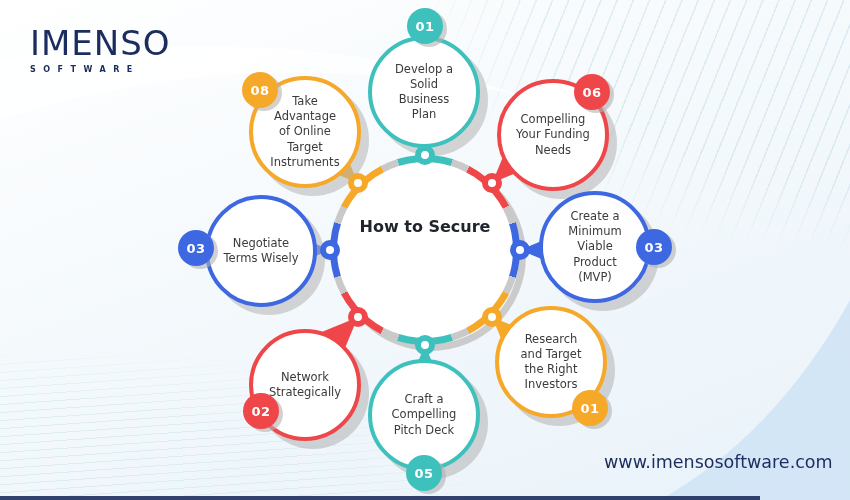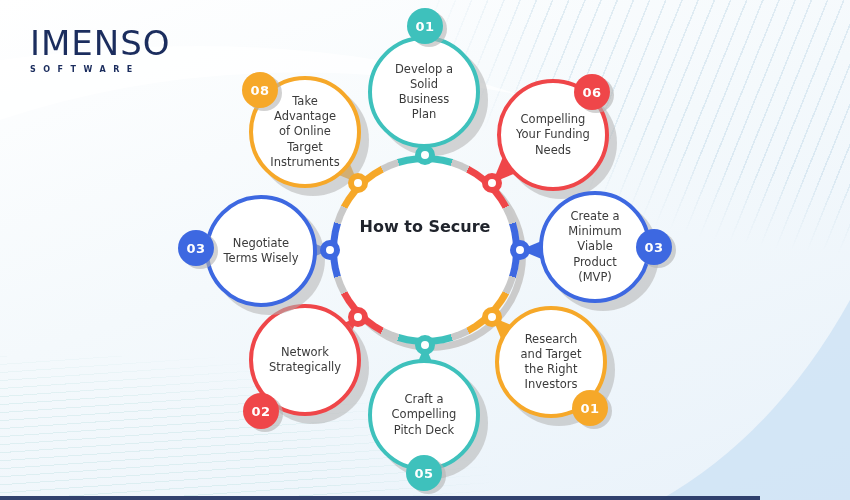--- a/index.html
+++ b/index.html
@@ -51,21 +51,21 @@
   .s0 .bubble{left:368px;top:36px}   .s0 .badge{left:407px;top:8px}
   .s0 .arrow{left:407px;top:122px;transform:rotate(-90deg)}   .s0 .node{left:415px;top:145px}
   .s1 .bubble{left:497px;top:79px}   .s1 .badge{left:574px;top:74px}
   .s1 .arrow{left:487px;top:155px;transform:rotate(-45deg)}   .s1 .node{left:482px;top:173px}
   .s2 .bubble{left:539px;top:191px}  .s2 .badge{left:636px;top:229px}
   .s2 .arrow{left:520px;top:235px}                            .s2 .node{left:510px;top:240px}
   .s3 .bubble{left:495px;top:306px}  .s3 .badge{left:572px;top:390px}
   .s3 .arrow{left:487px;top:315px;transform:rotate(45deg)}    .s3 .node{left:482px;top:307px}
   .s4 .bubble{left:368px;top:359px}  .s4 .badge{left:406px;top:455px}
   .s4 .arrow{left:407px;top:348px;transform:rotate(90deg)}    .s4 .node{left:415px;top:335px}
-  .s5 .bubble{left:249px;top:304px}  .s5 .badge{left:243px;top:393px}
+  .s5 .bubble{left:249px;top:329px}  .s5 .badge{left:243px;top:393px}
   .s5 .arrow{left:327px;top:315px;transform:rotate(135deg)}   .s5 .node{left:348px;top:307px}
   .s6 .bubble{left:205px;top:195px}  .s6 .badge{left:178px;top:230px}
   .s6 .arrow{left:294px;top:235px;transform:rotate(180deg)}   .s6 .node{left:320px;top:240px}
   .s7 .bubble{left:249px;top:76px}   .s7 .badge{left:242px;top:72px}
   .s7 .arrow{left:327px;top:155px;transform:rotate(-135deg)}  .s7 .node{left:348px;top:173px}
 </style>
 </head>
 <body>
 
 <div id="stage">
@@ -75,20 +75,21 @@
   <svg class="bg-svg" width="850" height="500" viewBox="0 0 850 500">
     <path d="M660,500 Q775,435 850,300 L850,500 Z" fill="#CFE3F5" opacity="0.85"></path>
     <path d="M0,120 Q240,40 520,95 Q300,20 0,60 Z" fill="#ffffff" opacity="0.7"></path>
     <rect x="0" y="496" width="760" height="4" fill="#1D2E5E" opacity="0.9"></rect>
   </svg>
 
   <div class="logo">
     <div class="main">IMENSO</div>
     <div class="sub">SOFTWARE</div>
   </div>
+  <div class="website">www.imensosoftware.com</div>
 
   <div class="ring-shadow"></div>
   <div class="ring" id="hub-ring" style="background: conic-gradient(from -22.5deg, rgb(201, 201, 201) 0deg, rgb(201, 201, 201) 5.5deg, rgb(62, 193, 188) 5.5deg, rgb(62, 193, 188) 39.5deg, rgb(201, 201, 201) 39.5deg, rgb(201, 201, 201) 45deg, rgb(201, 201, 201) 45deg, rgb(201, 201, 201) 50.5deg, rgb(239, 70, 73) 50.5deg, rgb(239, 70, 73) 84.5deg, rgb(201, 201, 201) 84.5deg, rgb(201, 201, 201) 90deg, rgb(201, 201, 201) 90deg, rgb(201, 201, 201) 95.5deg, rgb(61, 104, 225) 95.5deg, rgb(61, 104, 225) 129.5deg, rgb(201, 201, 201) 129.5deg, rgb(201, 201, 201) 135deg, rgb(201, 201, 201) 135deg, rgb(201, 201, 201) 140.5deg, rgb(246, 168, 41) 140.5deg, rgb(246, 168, 41) 174.5deg, rgb(201, 201, 201) 174.5deg, rgb(201, 201, 201) 180deg, rgb(201, 201, 201) 180deg, rgb(201, 201, 201) 185.5deg, rgb(62, 193, 188) 185.5deg, rgb(62, 193, 188) 219.5deg, rgb(201, 201, 201) 219.5deg, rgb(201, 201, 201) 225deg, rgb(201, 201, 201) 225deg, rgb(201, 201, 201) 230.5deg, rgb(239, 70, 73) 230.5deg, rgb(239, 70, 73) 264.5deg, rgb(201, 201, 201) 264.5deg, rgb(201, 201, 201) 270deg, rgb(201, 201, 201) 270deg, rgb(201, 201, 201) 275.5deg, rgb(61, 104, 225) 275.5deg, rgb(61, 104, 225) 309.5deg, rgb(201, 201, 201) 309.5deg, rgb(201, 201, 201) 315deg, rgb(201, 201, 201) 315deg, rgb(201, 201, 201) 320.5deg, rgb(246, 168, 41) 320.5deg, rgb(246, 168, 41) 354.5deg, rgb(201, 201, 201) 354.5deg, rgb(201, 201, 201) 360deg);"></div>
   <div class="hub-title">
     <span>How to Secure</span><br>
   </div>
 
   <div class="step s0" style="--c: #3EC1BC;">
     <div class="arrow"></div>
     <div class="bubble">

